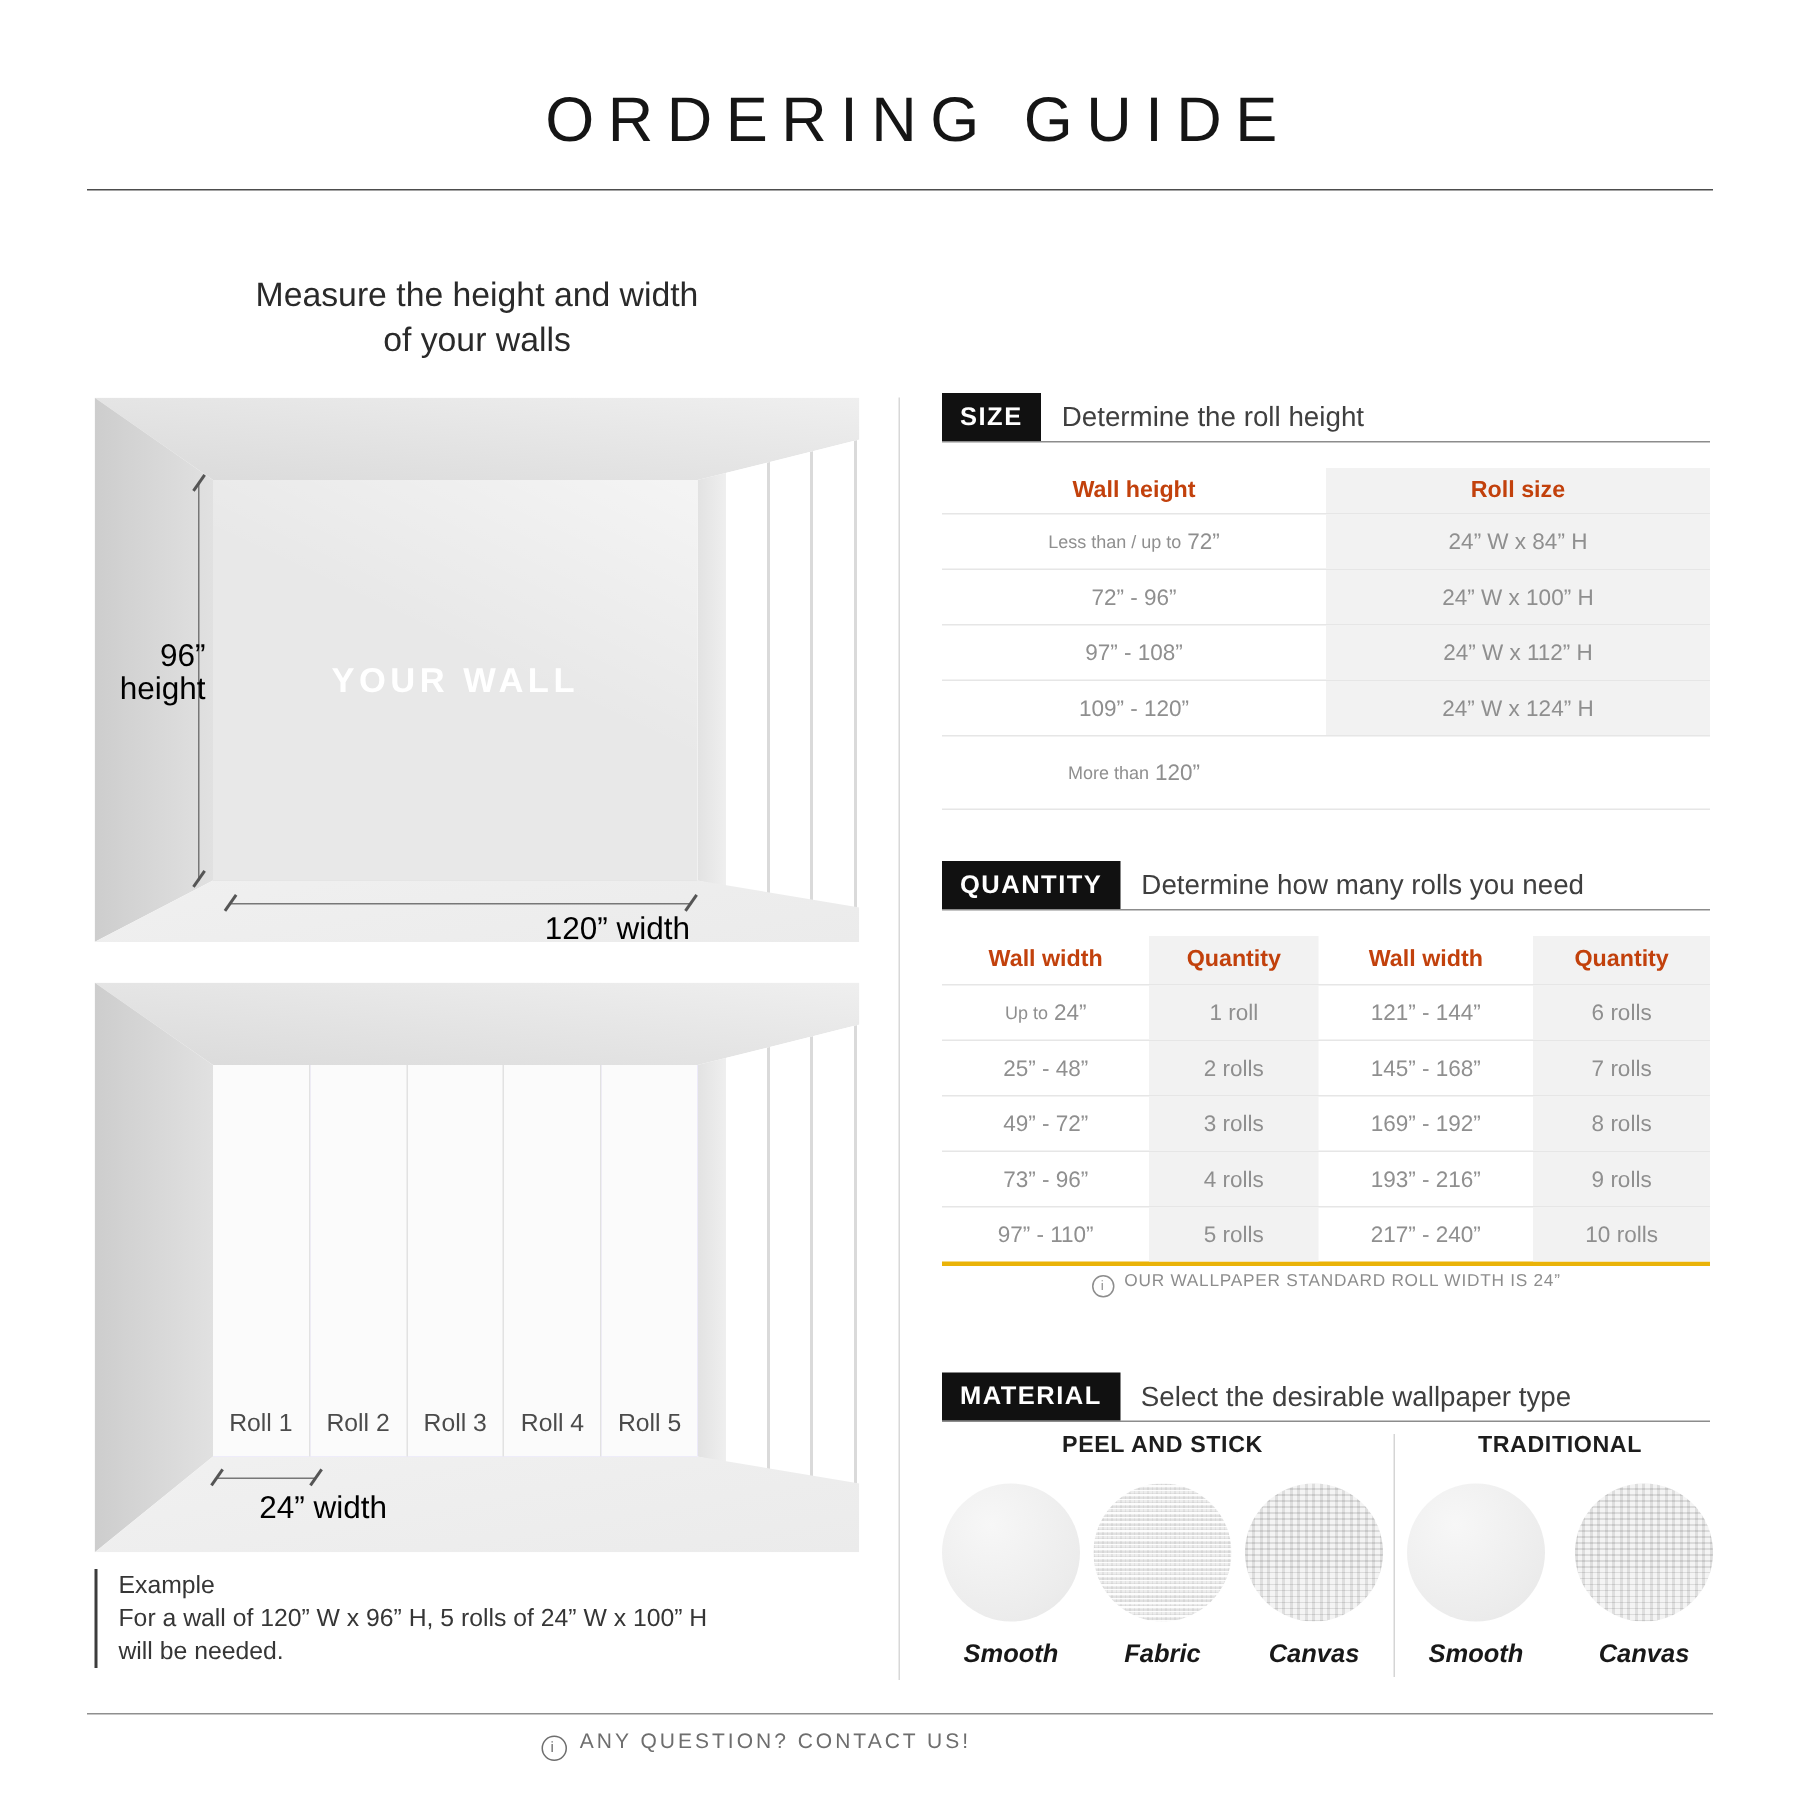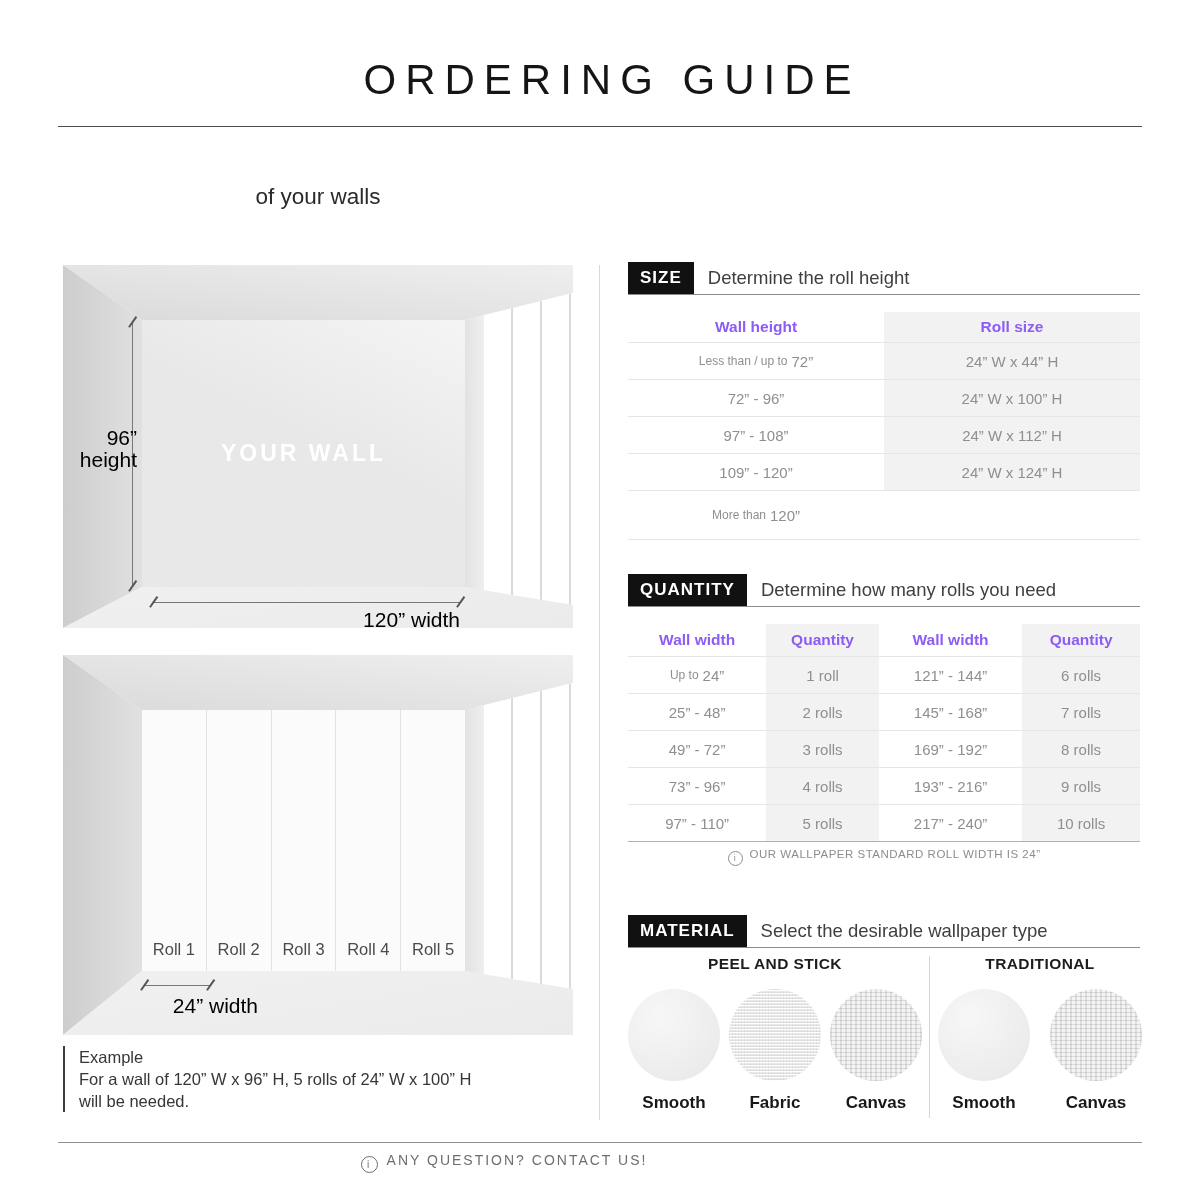--- a/index.html
+++ b/index.html
@@ -78,51 +78,51 @@
     display:flex;align-items:stretch;}
   .sec-badge{background:#111111;color:#ffffff;font-weight:700;font-size:17px;letter-spacing:1px;
     display:flex;align-items:center;padding:0 12px;}
   .sec-sub{display:flex;align-items:center;margin-left:14px;font-size:18.5px;color:#3f3f3f;}
 
   .tbl{position:absolute;left:628px;width:512px;}
   .trow{display:flex;}
   .trow + .trow{border-top:1px solid #e6e6e6;}
   .tbl .c{display:flex;align-items:center;justify-content:center;text-align:center;}
   .tbl .gray{background:#f2f2f2;}
-  .thead .c{font-weight:700;font-size:15.5px;color:#8b5cf6;}
+  .thead .c{font-weight:700;font-size:15.5px;color:#c2410c;}
   .tbody-cell{font-size:15px;color:#8f8f8f;}
   .cell-small{font-size:12px;color:#8f8f8f;margin-right:4px;}
   .two-line{font-size:12.5px;line-height:15px;color:#8f8f8f;}
   .two-line span{display:block;}
 
   .size-tbl{top:312px;}
   .size-tbl .c1{width:50%;}
   .size-tbl .c2{width:50%;}
   .size-tbl .thead{height:30px;}
   .size-tbl .r{height:36px;}
   .size-tbl .r-last{height:48px;}
   .size-tbl{border-bottom:1px solid #e6e6e6;}
 
-  .qty-tbl{top:624px;border-bottom:1px solid #eab308;}
+  .qty-tbl{top:624px;border-bottom:3px solid #eab308;}
   .qty-tbl .c1{width:27%;}
   .qty-tbl .c2{width:22%;}
   .qty-tbl .c3{width:28%;}
   .qty-tbl .c4{width:23%;}
   .qty-tbl .thead{height:32px;}
   .qty-tbl .r{height:36px;}
 
   .qty-note{position:absolute;top:848px;left:628px;width:512px;text-align:center;
     font-size:11.5px;letter-spacing:.5px;color:#8d8d8d;}
 
   
   .mat-group{position:absolute;top:955px;}
   .mat-group.g1{left:628px;width:294px;}
   .mat-group.g2{left:938px;width:204px;}
   .grp-name{text-align:center;font-weight:700;font-size:15.5px;letter-spacing:.4px;color:#1d1d1d;}
-  .swatches{display:flex;justify-content:space-between;margin-top:16px;}
+  .swatches{display:flex;justify-content:space-between;margin-top:16px;font-style:italic;}
   .sw{width:92px;text-align:center;}
   .circle{width:92px;height:92px;border-radius:50%;}
   .tex-smooth{background:radial-gradient(circle at 35% 30%,#f7f7f7,#ececec 70%,#e6e6e6);}
   .tex-fabric{background-color:#ededed;
     background-image:repeating-linear-gradient(0deg,rgba(255,255,255,.9) 0 1px,rgba(0,0,0,.05) 1px 2px,transparent 2px 3px),
                      repeating-linear-gradient(90deg,rgba(0,0,0,.05) 0 1px,transparent 1px 3px);}
   .tex-canvas{background-color:#f4f4f4;
     background-image:repeating-linear-gradient(0deg,rgba(0,0,0,.10) 0 1px,transparent 1px 4px),
                      repeating-linear-gradient(90deg,rgba(0,0,0,.09) 0 2px,transparent 2px 5px);}
   .sw-label{display:block;margin-top:12px;font-weight:700;font-size:17px;color:#181818;}
@@ -131,20 +131,21 @@
 </head>
 <body>
 
 <div class="page">
 
   <h1 class="page-title">ORDERING GUIDE</h1>
   <div class="top-rule"></div>
   <div class="col-divider"></div>
 
   <div class="col-heading left">
+    <span>Measure the height and width</span>
     <span>of your walls</span>
   </div>
 
   <div class="room room1">
     <div class="ceiling"></div>
     <div class="left-wall lw1"></div>
     <div class="back-wall">
       <span class="your-wall">YOUR WALL</span>
     </div>
     <div class="window-wall ww1">
@@ -214,21 +215,21 @@
   <div class="tbl size-tbl">
     <div class="trow thead">
       <div class="c c1">Wall height</div>
       <div class="c c2 gray">Roll size</div>
     </div>
     <div class="trow r">
       <div class="c c1 tbody-cell">
           <span class="cell-small">Less than / up to </span>
           <span>72”</span>
         </div>
-      <div class="c c2 gray tbody-cell">24” W x 44” H</div>
+      <div class="c c2 gray tbody-cell">24” W x 84” H</div>
     </div>
     <div class="trow r">
       <div class="c c1 tbody-cell">
           <span>72” - 96”</span>
         </div>
       <div class="c c2 gray tbody-cell">24” W x 100” H</div>
     </div>
     <div class="trow r">
       <div class="c c1 tbody-cell">
           <span>97” - 108”</span>

